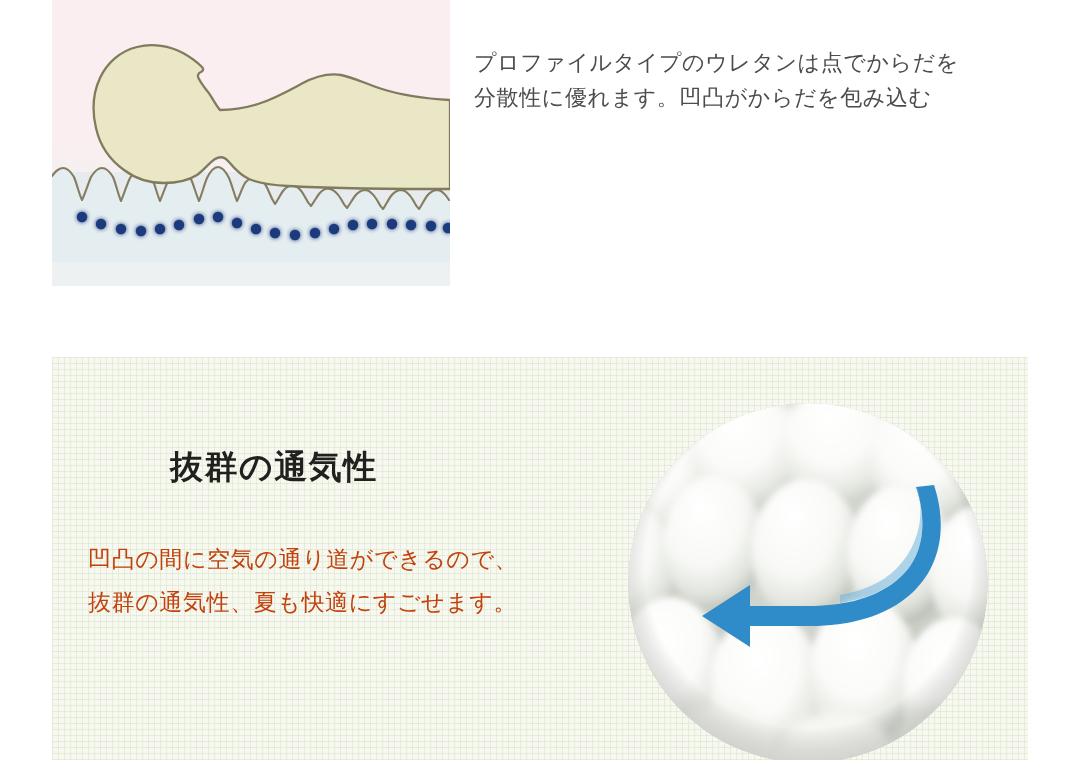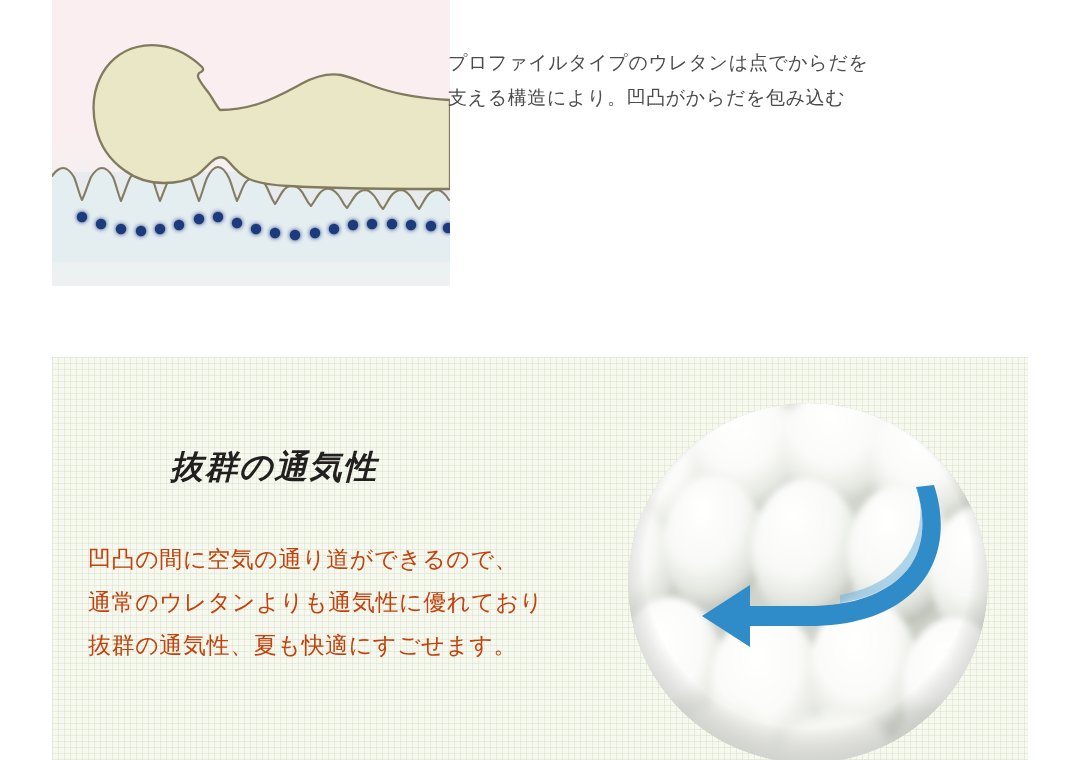--- a/index.html
+++ b/index.html
@@ -38,25 +38,25 @@
         #eef1f3 70%,
         #eceff1 88%,
         #e9ecee 100%);
   }
   #illustration-panel svg {
     display: block;
   }
 
   #top-paragraph {
     position: absolute;
-    left: 448px;
+    left: 474px;
     top: 45px;
     width: 545px;
     color: #4c4c4c;
-    font-size: 19px;
+    font-size: 22px;
     line-height: 35px;
     letter-spacing: 0.6px;
     font-weight: 400;
   }
   #top-paragraph .ln {
     display: block;
     white-space: nowrap;
   }
 
   
@@ -84,21 +84,20 @@
   #feature-heading {
     position: absolute;
     left: 170px;
     top: 447px;
     color: #221f1f;
     font-size: 33px;
     font-weight: 700;
     letter-spacing: 1.5px;
     line-height: 1.2;
     white-space: nowrap;
-    font-style: italic;
   }
 
   #feature-paragraph {
     position: absolute;
     left: 88px;
     top: 538px;
     width: 500px;
     color: #c2410c;
     font-size: 23px;
     line-height: 43px;
@@ -240,31 +239,30 @@
           <circle cx="396" cy="228" r="5.2"></circle>
         </g>
 
         <rect x="0" y="262" width="398" height="24" fill="#eff1f2" opacity="0.85"></rect>
       </g>
     </svg>
   </div>
 
   <div id="top-paragraph">
     <span class="ln">プロファイルタイプのウレタンは点でからだを</span>
-    <span class="ln">支える構造により。凹凸がからだを包み込む</span>
+    <span class="ln">分散性に優れます。凹凸がからだを包み込む</span>
   </div>
 </div>
 
 <div id="bottom-panel"></div>
 
 <div id="feature-heading">抜群の通気性</div>
 
 <div id="feature-paragraph">
   <span class="ln">凹凸の間に空気の通り道ができるので、</span>
-  <span class="ln">通常のウレタンよりも通気性に優れており</span>
   <span class="ln">抜群の通気性、夏も快適にすごせます。</span>
 </div>
 
 <div id="foam-photo">
   <svg width="360" height="360" viewBox="0 0 360 360" xmlns="http://www.w3.org/2000/svg">
     <defs>
       <radialGradient id="peakG" cx="42%" cy="30%" r="72%">
         <stop offset="0%" stop-color="#ffffff"></stop>
         <stop offset="52%" stop-color="#fbfbf9"></stop>
         <stop offset="80%" stop-color="#e6e8e2"></stop>

